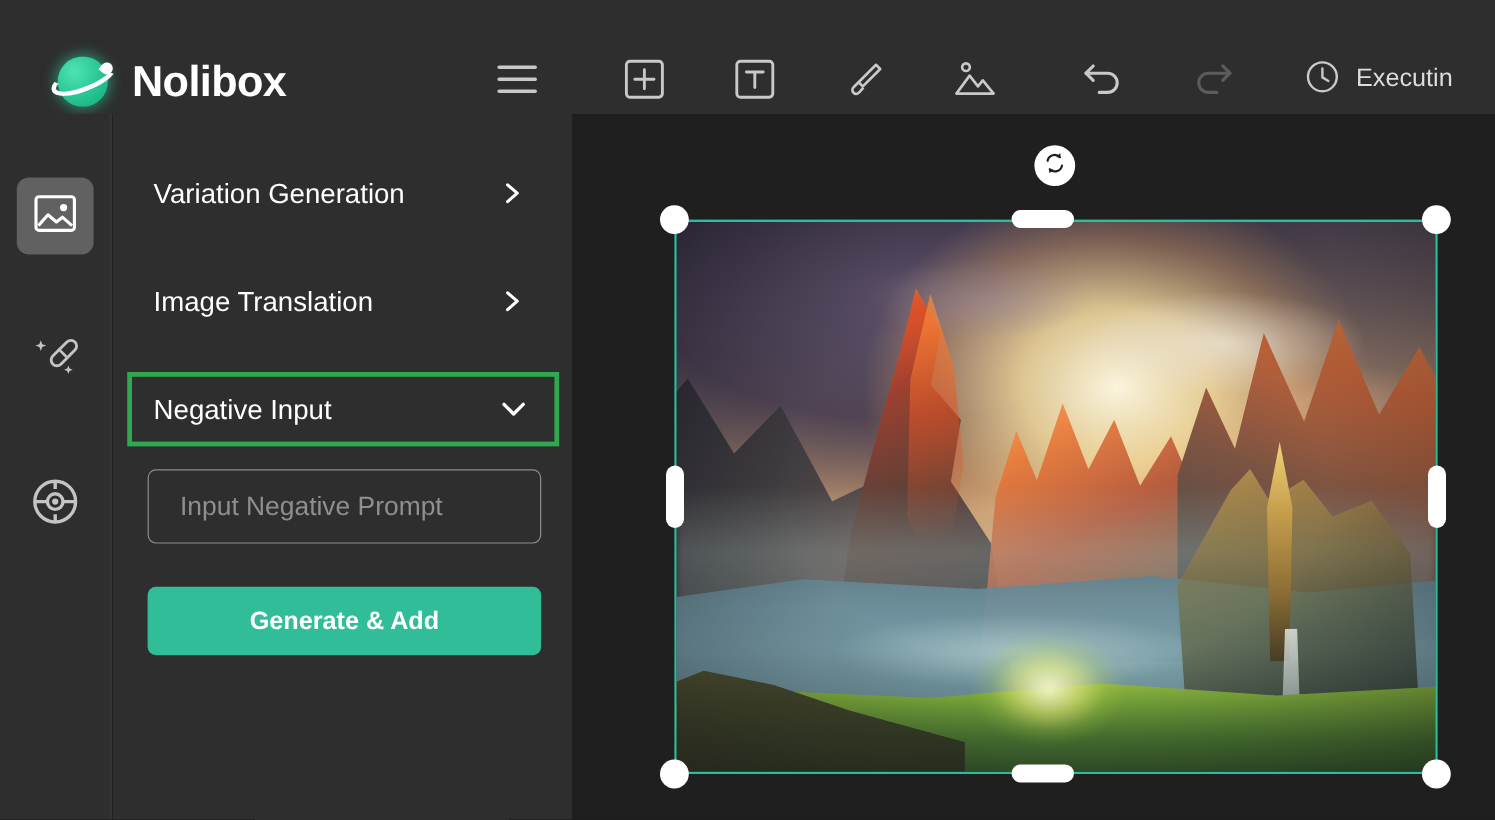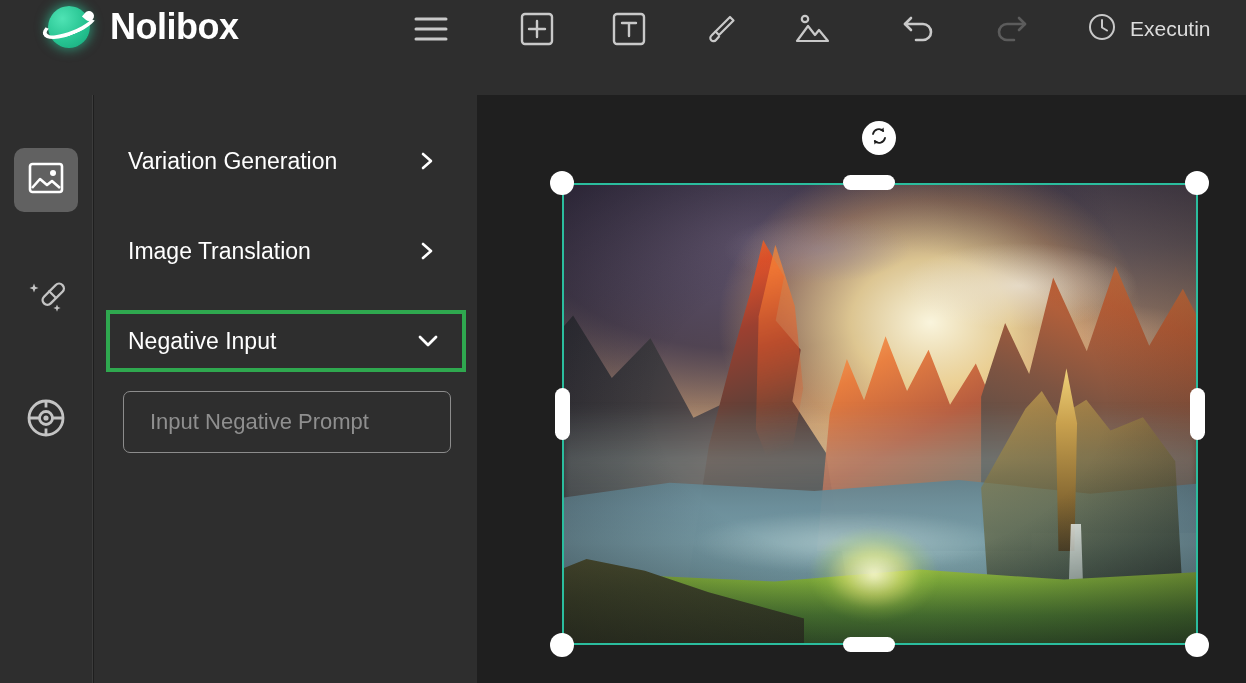--- a/index.html
+++ b/index.html
@@ -9,21 +9,21 @@
     background: #1e1e1e;
     font-family: "Liberation Sans", sans-serif;
     overflow: hidden;
   }
   .app { position: relative; width: 1246px; height: 683px; background: #1e1e1e; }
 
   
   .topbar {
     position: absolute; left: 0; top: 0; width: 1246px; height: 95px;
     background: #2e2e2e;
-    display: flex; align-items: flex-start;
+    display: flex; align-items: flex-end;
   }
   .brand { display: flex; align-items: center; padding-left: 42px; width: 400px; }
   .logo-mark {
     position: relative; width: 54px; height: 54px; flex: 0 0 54px;
   }
   .logo-planet {
     position: absolute; left: 6px; top: 6px; width: 42px; height: 42px;
     border-radius: 50%;
     background: radial-gradient(circle at 34% 30%, #4fe3b4 0%, #27c492 55%, #14a87a 100%);
     box-shadow: 0 0 11px 2px rgba(45,210,160,0.55);
@@ -399,20 +399,21 @@
       <span class="accordion-label">Negative Input</span>
       <span class="chev">
         <svg width="22" height="20" viewBox="0 0 22 20" fill="none">
           <path d="M3 6l8 8 8-8" stroke="#ffffff" stroke-width="2.8" stroke-linecap="round" stroke-linejoin="round"></path>
         </svg>
       </span>
     </div>
 
     <input class="np-input" type="text" placeholder="Input Negative Prompt" style="">
 
+    <button class="gen-btn">Generate &amp; Add</button>
 
   </div>
 
   <div class="canvas">
 
     <div class="rotate-handle" style="left:385px; top:26px;">
       <span>
         <svg width="22" height="22" viewBox="0 0 22 22" fill="none">
           <path d="M5 9a6 6 0 0110.2-3" stroke="#1d1d1d" stroke-width="1.8" stroke-linecap="round"></path>
           <path d="M17 13a6 6 0 01-10.2 3" stroke="#1d1d1d" stroke-width="1.8" stroke-linecap="round"></path>

